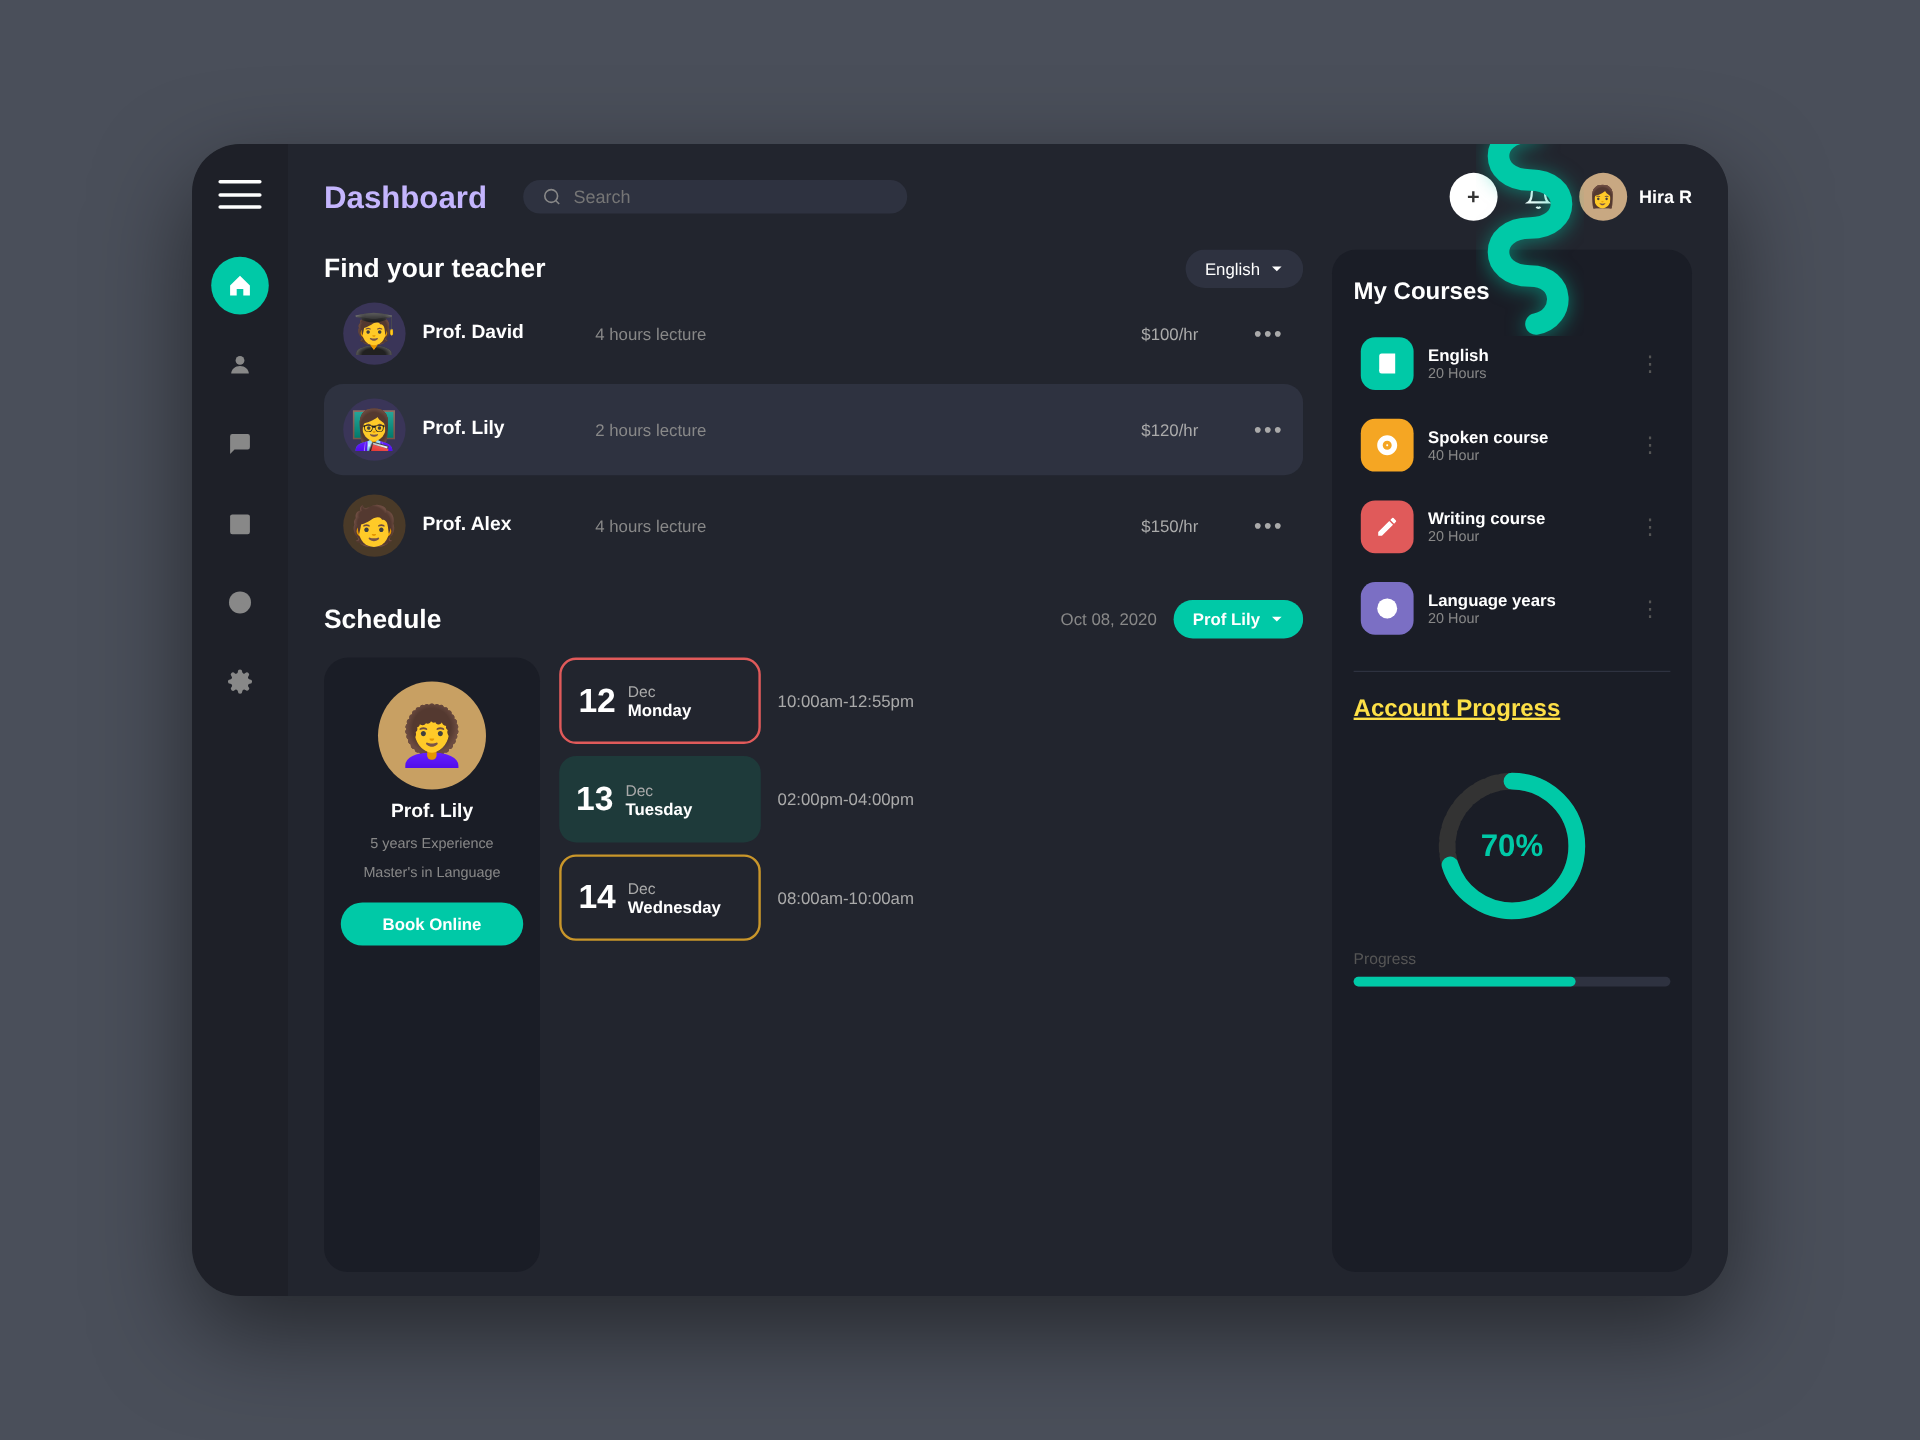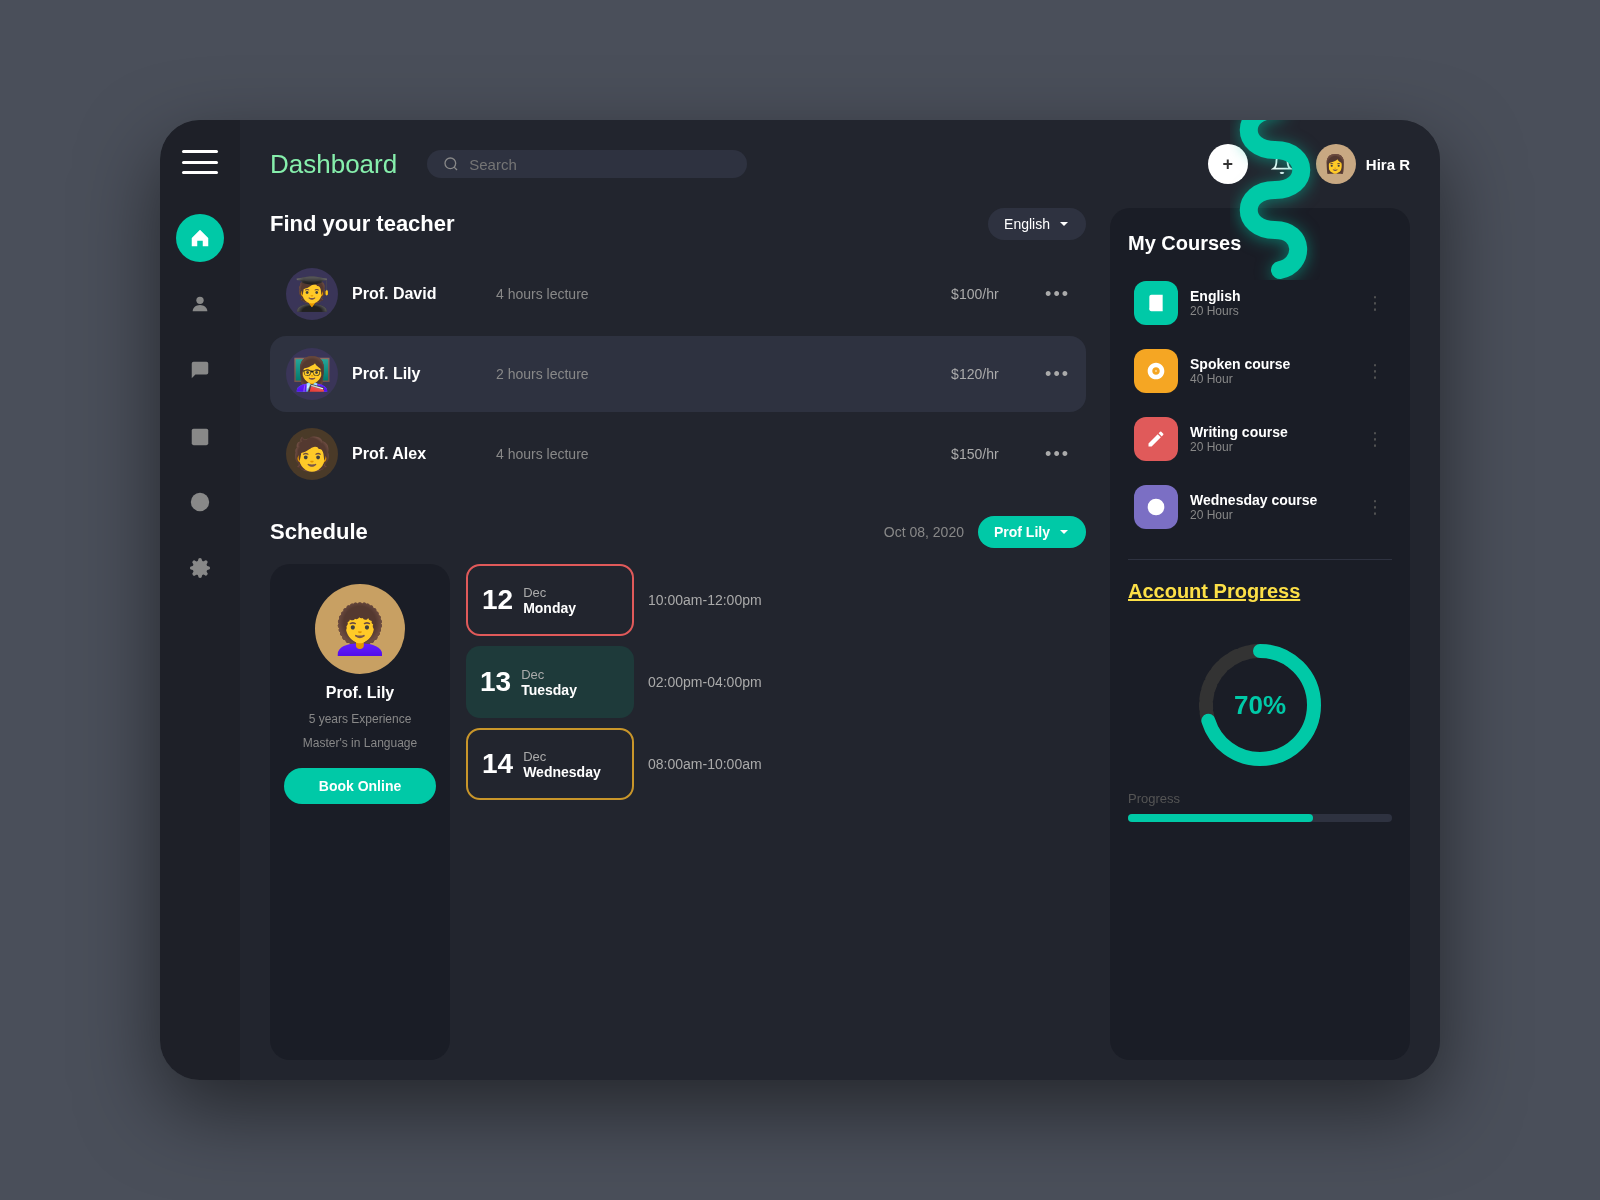--- a/index.html
+++ b/index.html
@@ -105,22 +105,22 @@
     
     .header {
       display: flex;
       align-items: center;
       padding: 24px 30px;
       gap: 20px;
       flex-shrink: 0;
     }
     .header-title {
       font-size: 26px;
-      font-weight: 400;
-      color: #86efac;
+      font-weight: 700;
+      color: #c4b5fd;
       margin-right: 10px;
     }
     .search-bar {
       flex: 1;
       max-width: 320px;
       height: 28px;
       background: #2e3240;
       border-radius: 22px;
       display: flex;
       align-items: center;
@@ -217,21 +217,20 @@
       flex-direction: column;
       gap: 24px;
       overflow: hidden;
     }
 
     
     .section-header {
       display: flex;
       align-items: center;
       justify-content: space-between;
-      margin-bottom: 16px;
     }
     .section-title {
       font-size: 22px;
       font-weight: 700;
       color: #fff;
     }
     .filter-dropdown {
       background: #2e3240;
       border-radius: 20px;
       padding: 8px 16px;
@@ -700,21 +699,21 @@
             <div class="schedule-items">
 
               <div class="schedule-item">
                 <div class="sched-date-box outline-red">
                   <span class="sched-day-num">12</span>
                   <div class="sched-day-info">
                     <span class="sched-month">Dec</span>
                     <span class="sched-weekday">Monday</span>
                   </div>
                 </div>
-                <span class="sched-time">10:00am-12:00pm</span>
+                <span class="sched-time">10:00am-12:55pm</span>
               </div>
 
               <div class="schedule-item">
                 <div class="sched-date-box filled-dark">
                   <span class="sched-day-num">13</span>
                   <div class="sched-day-info">
                     <span class="sched-month">Dec</span>
                     <span class="sched-weekday">Tuesday</span>
                   </div>
                 </div>
@@ -786,21 +785,21 @@
 
           <div class="course-item">
             <div class="course-icon purple">
               <svg width="20" height="20" viewBox="0 0 24 24" fill="white">
                   <circle cx="12" cy="12" r="10"></circle>
                   <line x1="2" y1="12" x2="22" y2="12"></line>
                   <path d="M12 2a15.3 15.3 0 0 1 4 10 15.3 15.3 0 0 1-4 10 15.3 15.3 0 0 1-4-10 15.3 15.3 0 0 1 4-10z"></path>
                 </svg>
             </div>
             <div class="course-info">
-              <div class="course-name">Wednesday course</div>
+              <div class="course-name">Language years</div>
               <div class="course-hours">20 Hour</div>
             </div>
             <span class="course-more">⋮</span>
           </div>
 
         </div>
 
         <div class="divider"></div>
 
         <span class="progress-title">Account Progress</span>

